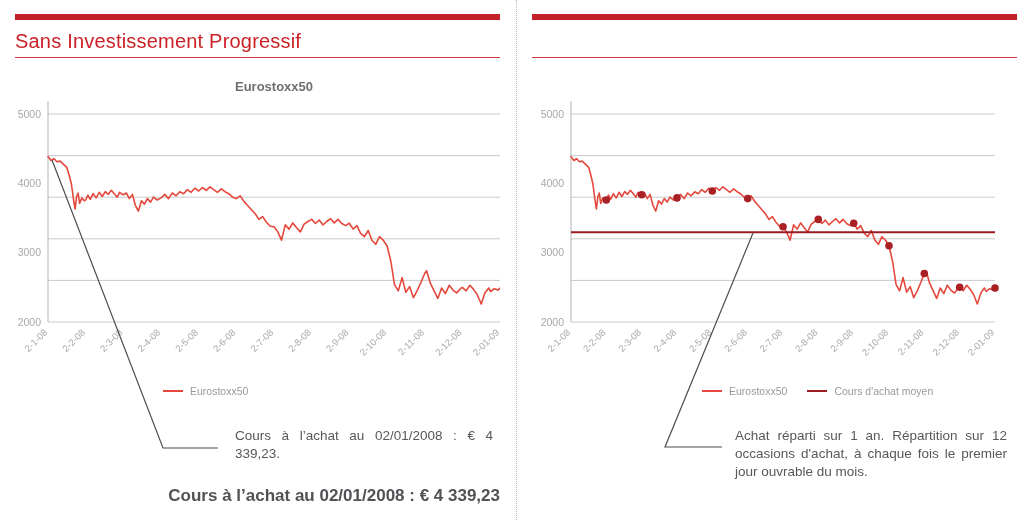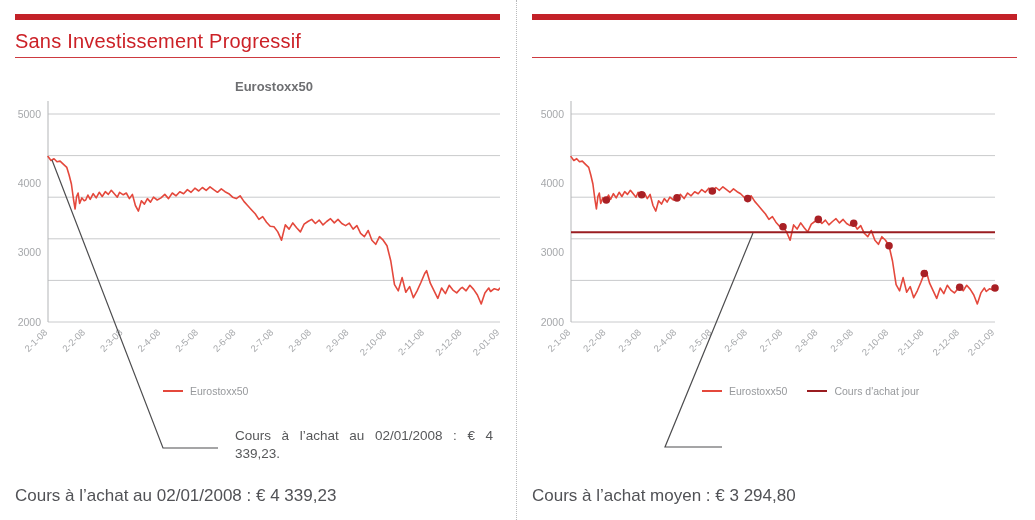--- a/index.html
+++ b/index.html
@@ -16,21 +16,21 @@
   .callout-svg{position:absolute;left:0;top:0;width:485px;height:520px;pointer-events:none;}
   .legend{position:absolute;top:385px;display:flex;gap:20px;align-items:center;}
   #panel-left .legend{left:148px;}
   #panel-right .legend{left:170px;}
   .legend-item{display:flex;align-items:center;gap:7px;}
   .legend-swatch{width:20px;height:2px;}
   .legend-label{font-size:10.5px;color:#97999c;}
   .annotation{position:absolute;top:427px;font-size:13.5px;line-height:1.32;color:#57585a;text-align:justify;}
   #panel-left .annotation{left:220px;width:258px;}
   #panel-right .annotation{left:203px;width:272px;}
-  .caption{position:absolute;left:0;top:486px;width:100%;text-align:left;font-size:17px;font-weight:normal;color:#515256;}
+  .caption{position:absolute;left:0;top:486px;width:100%;text-align:right;font-size:17px;font-weight:bold;color:#515256;}
   .divider{position:absolute;left:516px;top:0;height:520px;width:0;border-left:1px dotted #b9babc;}
 </style>
 </head>
 <body>
 
 <div id="stage">
 
   <div class="panel" id="panel-left">
     <div class="topbar"></div>
     <h2 class="panel-title">Sans Investissement Progressif</h2>
@@ -125,19 +125,19 @@
     <svg class="callout-svg">
       <polyline points="221,233 133,447 190,447" fill="none" stroke="#4d4d4f" stroke-width="1.2"></polyline>
     </svg>
     <div class="legend">
       <div class="legend-item">
         <span class="legend-swatch" style="background:#e4483c"></span>
         <span class="legend-label">Eurostoxx50</span>
       </div>
       <div class="legend-item">
         <span class="legend-swatch" style="background:#9a1c20"></span>
-        <span class="legend-label">Cours d'achat jour</span>
+        <span class="legend-label">Cours d'achat moyen</span>
       </div>
     </div>
-    <div class="caption">Cours à l’achat moyen : € 3 294,80</div>
+    <div class="annotation">Achat réparti sur 1 an. Répartition sur 12 occasions d'achat, à chaque fois le premier jour ouvrable du mois.</div>
   </div>
 
 </div>
 
 </body></html>

